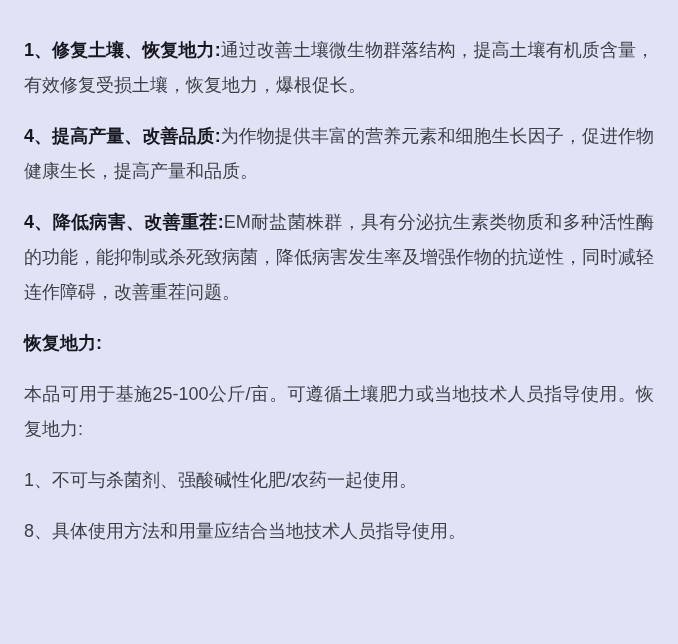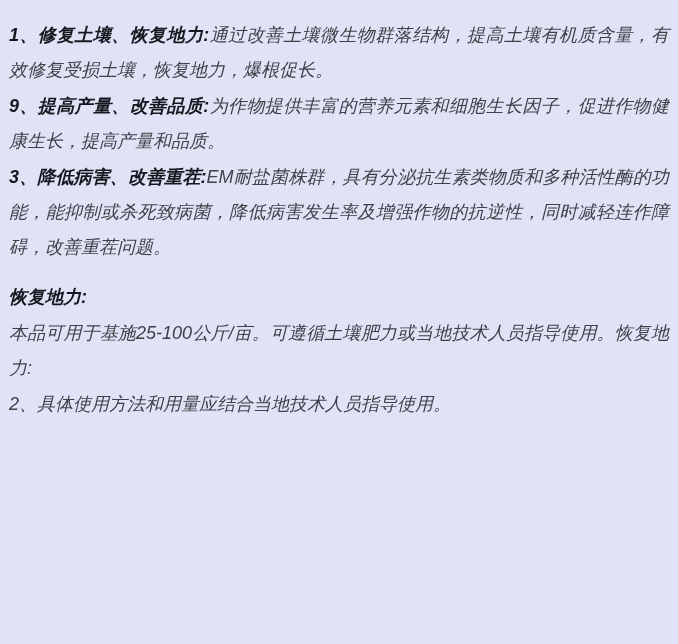--- a/index.html
+++ b/index.html
@@ -17,36 +17,37 @@
     font-size: 18px;
     line-height: 35px;
     color: var(--text);
     overflow: hidden;
   }
   .doc {
     padding: 17px 8px 8px 8px;
     text-align: justify;
     text-justify: inter-ideograph;
   }
-  p { margin: 1px; font-style: italic; }
+  p { margin: 16px; }
   strong, .heading { color: var(--bold); font-weight: bold; }
   .usage-section { margin-top: 15px; }
   .quality-para { margin-top: 18px; }
 </style>
 </head>
 <body>
 
 <div class="doc">
 
   <section>
     <p class="para"><strong>1、修复土壤、恢复地力:</strong><span>通过改善土壤微生物群落结构，提高土壤有机质含量，有效修复受损土壤，恢复地力，爆根促长。</span></p>
-    <p class="para"><strong>9、提高产量、改善品质:</strong><span>为作物提供丰富的营养元素和细胞生长因子，促进作物健康生长，提高产量和品质。</span></p>
-    <p class="para"><strong>3、降低病害、改善重茬:</strong><span>EM耐盐菌株群，具有分泌抗生素类物质和多种活性酶的功能，能抑制或杀死致病菌，降低病害发生率及增强作物的抗逆性，同时减轻连作障碍，改善重茬问题。</span></p>
+    <p class="para"><strong>4、提高产量、改善品质:</strong><span>为作物提供丰富的营养元素和细胞生长因子，促进作物健康生长，提高产量和品质。</span></p>
+    <p class="para"><strong>4、降低病害、改善重茬:</strong><span>EM耐盐菌株群，具有分泌抗生素类物质和多种活性酶的功能，能抑制或杀死致病菌，降低病害发生率及增强作物的抗逆性，同时减轻连作障碍，改善重茬问题。</span></p>
   </section>
 
   <section class="usage-section">
     <p class="heading">恢复地力:</p>
     <p>本品可用于基施25-100公斤/亩。可遵循土壤肥力或当地技术人员指导使用。恢复地力:</p>
-    <p>2、具体使用方法和用量应结合当地技术人员指导使用。</p>
+    <p>1、不可与杀菌剂、强酸碱性化肥/农药一起使用。</p>
+    <p>8、具体使用方法和用量应结合当地技术人员指导使用。</p>
   </section>
 
 
 </div>
 
 </body></html>

